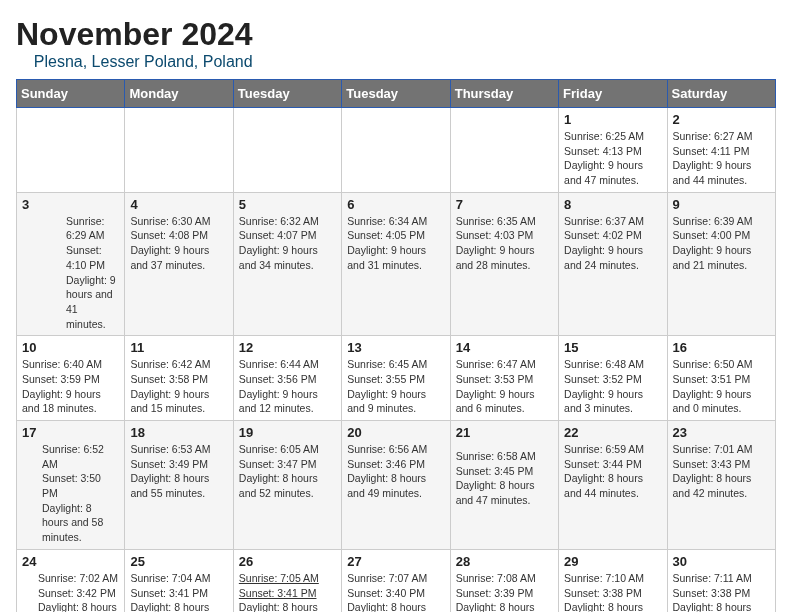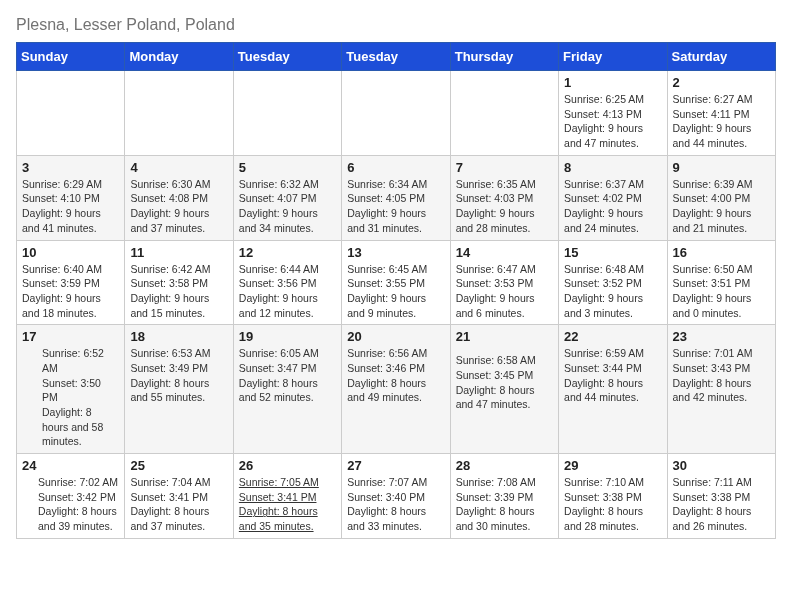--- a/index.html
+++ b/index.html
@@ -37,29 +37,29 @@
     .title-area {
       text-align: right;
     }
     .main-title {
       font-size: 32px;
       font-weight: bold;
       color: #222;
     }
     .subtitle {
       font-size: 16px;
-      color: #737373;
+      color: #0c4a6e;
     }
     table {
       width: 100%;
       border-collapse: collapse;
       table-layout: fixed;
     }
     thead th {
-      background-color: #1d4ed8;
+      background-color: #737373;
       color: #fff;
       font-size: 13px;
       font-weight: bold;
       padding: 6px 4px;
       text-align: left;
       border: 1px solid #2a5aaf;
     }
     tbody td {
       border: 1px solid #ccc;
       vertical-align: top;
@@ -86,20 +86,21 @@
     }
     td.empty {
       background: #fff;
     }
   </style>
 </head>
 <body>
 
 <div class="header-area">
   <div class="title-area">
+    <div class="main-title">November 2024</div>
     <div class="subtitle">Plesna, Lesser Poland, Poland</div>
   </div>
 </div>
 
 <table>
   <thead>
     <tr>
     <th>Sunday</th>
         <th>Monday</th>
         <th>Tuesday</th>
@@ -125,21 +126,21 @@
         <td>
           <span class="day-num">2</span>
           <div class="day-info" style="white-space: pre-line;">Sunrise: 6:27 AM
 Sunset: 4:11 PM
 Daylight: 9 hours and 44 minutes.</div>
         </td>
       </tr>
       <tr>
         <td>
           <span class="day-num">3</span>
-          <div class="day-info" style="white-space: pre-line;">Sunrise: 6:29 AM
+          <div class="day-info" style="white-space: pre-line; margin-left: 44px;">Sunrise: 6:29 AM
 Sunset: 4:10 PM
 Daylight: 9 hours and 41 minutes.</div>
         </td>
         <td>
           <span class="day-num">4</span>
           <div class="day-info" style="white-space: pre-line;">Sunrise: 6:30 AM
 Sunset: 4:08 PM
 Daylight: 9 hours and 37 minutes.</div>
         </td>
         <td>

